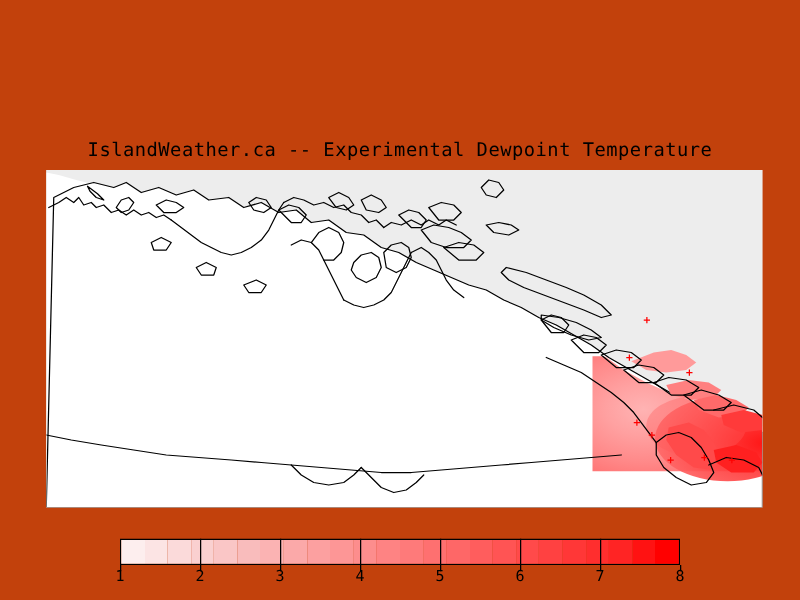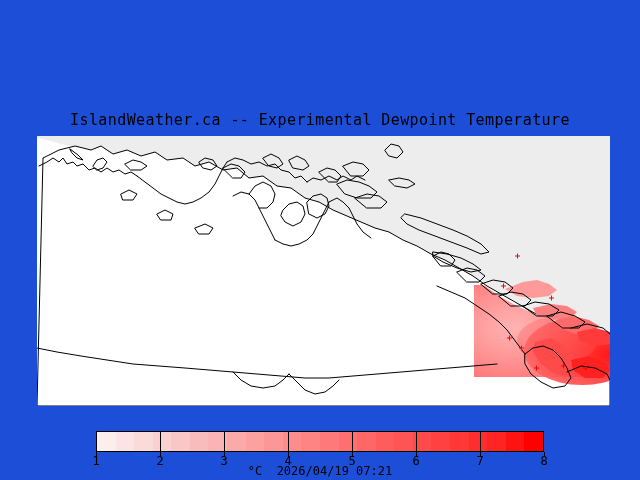--- a/index.html
+++ b/index.html
@@ -13,21 +13,21 @@
     position: relative;
     overflow: hidden;
     font-family: "DejaVu Sans Mono", "Liberation Mono", monospace;
   }
 
   #stage {
     position: absolute;
     left: 0; top: 0;
     width: 640px;
     height: 480px;
-    background: #1d4ed8;
+    background: #c2410c;
   }
 
   
   #title {
     position: absolute;
     left: 0;
     top: 111px;
     width: 640px;
     text-align: center;
     font-size: 15px;
@@ -333,15 +333,14 @@
   <div id="colorbar-labels">
       <div class="cb-label" style="left: 96px;">1</div>
       <div class="cb-label" style="left: 160px;">2</div>
       <div class="cb-label" style="left: 224px;">3</div>
       <div class="cb-label" style="left: 288px;">4</div>
       <div class="cb-label" style="left: 352px;">5</div>
       <div class="cb-label" style="left: 416px;">6</div>
       <div class="cb-label" style="left: 480px;">7</div>
       <div class="cb-label" style="left: 544px;">8</div>
     </div>
-  <div id="cb-caption">°C  2026/04/19 07:21</div>
 
 </div>
 
 </body></html>

